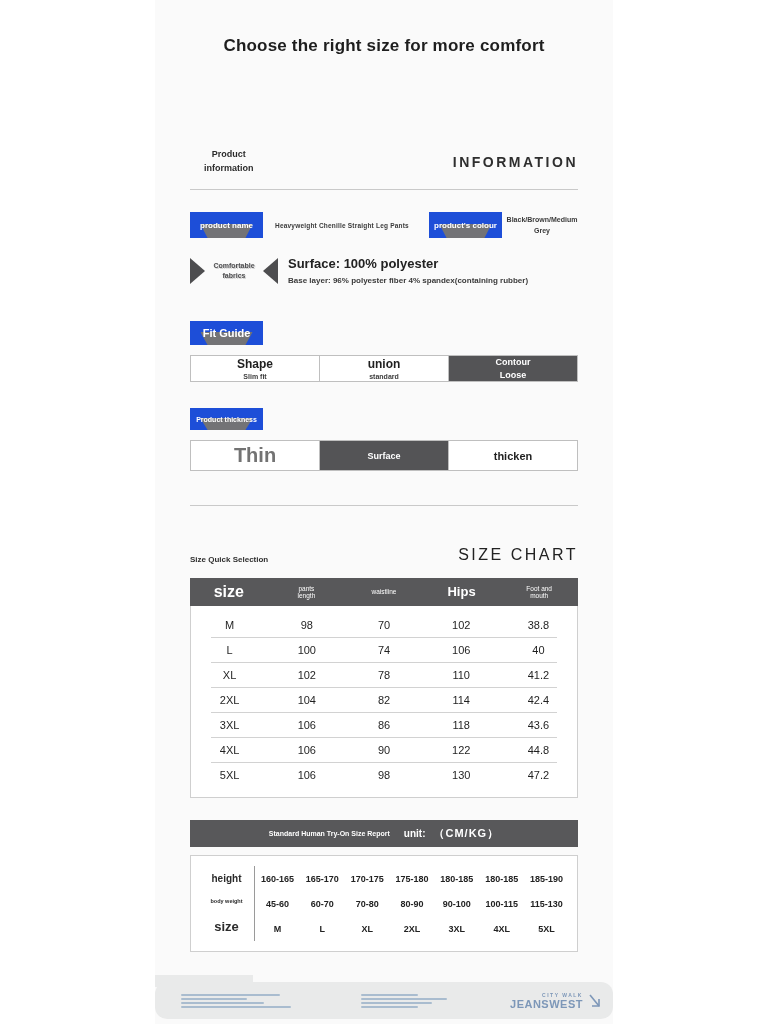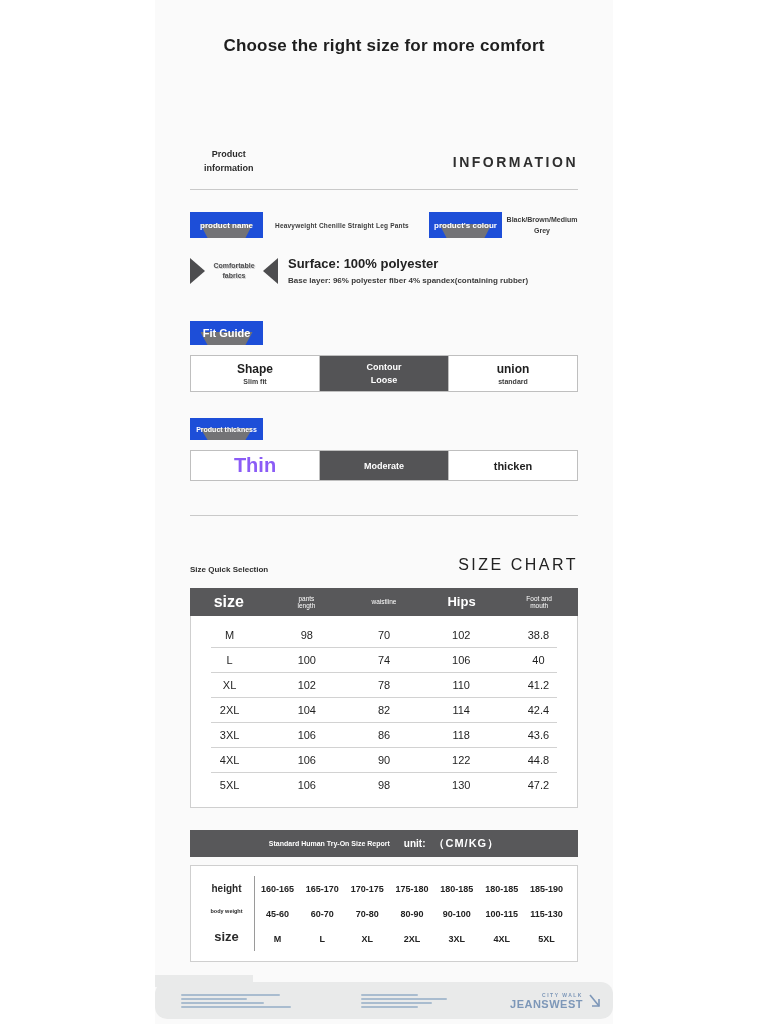--- a/index.html
+++ b/index.html
@@ -92,21 +92,21 @@
   .fab-text { margin-left:10px; }
   .fab-surface { font-size:13px; font-weight:bold; color:#222; }
   .fab-base { font-size:8px; font-weight:bold; color:#3a3a3a; margin-top:5px; }
 
   
   .section-badge { margin-top:36px; }
   .badge-fit { width:73px; height:24px; font-size:11px; font-weight:bold; }
   .fit-table {
     display:flex; margin-top:10px;
     border:1px solid #bfbfbf; background:#fff;
-    height:37px;
+    height:27px;
   }
   .fit-cell {
     flex:1; display:flex; flex-direction:column; align-items:center; justify-content:center;
     border-right:1px solid #bfbfbf;
   }
   .fit-cell:last-child { border-right:none; }
   .fit-title { font-size:12px; font-weight:bold; color:#1f1f1f; }
   .fit-sub { font-size:7px; font-weight:bold; color:#3c3c3c; margin-top:2px; }
   .fit-cell.dark { background:#545456; }
   .fit-cell.dark .fit-title, .fit-cell.dark .fit-sub { color:#fff; font-size:9px; font-weight:bold; }
@@ -115,21 +115,21 @@
   .badge-thick { width:73px; height:22px; font-size:7px; font-weight:bold; margin-top:26px; }
   .thick-table {
     display:flex; margin-top:10px;
     border:1px solid #bfbfbf; background:#fff; height:31px;
   }
   .thick-cell {
     flex:1; display:flex; align-items:center; justify-content:center;
     border-right:1px solid #bfbfbf;
   }
   .thick-cell:last-child { border-right:none; }
-  .thick-thin { font-size:20px; font-weight:bold; color:#8b5cf6; }
+  .thick-thin { font-size:20px; font-weight:bold; color:#737373; }
   .thick-cell.dark { background:#545456; color:#fff; font-size:9px; font-weight:bold; }
   .thick-thicken { font-size:11px; font-weight:bold; color:#1f1f1f; }
 
   .divider { border-bottom:1px solid #c9c9c9; margin-top:34px; }
 
   
   .size-head {
     display:flex; justify-content:space-between; align-items:flex-end;
     margin-top:40px;
   }
@@ -272,40 +272,40 @@
       <div class="ribbon badge-fit">
         <span>Fit Guide</span>
       </div>
     </div>
 
     <div class="fit-table">
       <div class="fit-cell">
         <div class="fit-title">Shape</div>
         <div class="fit-sub">Slim fit</div>
       </div>
+      <div class="fit-cell">
+        <div class="fit-title">union</div>
+        <div class="fit-sub">standard</div>
+      </div>
       <div class="fit-cell dark">
         <div class="fit-title">Contour</div>
         <div class="fit-sub">Loose</div>
       </div>
-      <div class="fit-cell">
-        <div class="fit-title">union</div>
-        <div class="fit-sub">standard</div>
-      </div>
     </div>
 
     <div class="ribbon badge-thick">
       <span>Product thickness</span>
     </div>
 
     <div class="thick-table">
       <div class="thick-cell">
         <span class="thick-thin">Thin</span>
       </div>
       <div class="thick-cell dark">
-        <span>Moderate</span>
+        <span>Surface</span>
       </div>
       <div class="thick-cell">
         <span class="thick-thicken">thicken</span>
       </div>
     </div>
 
     <div class="divider"></div>
 
     <div class="size-head">
       <div class="size-head-left">Size Quick Selection</div>

